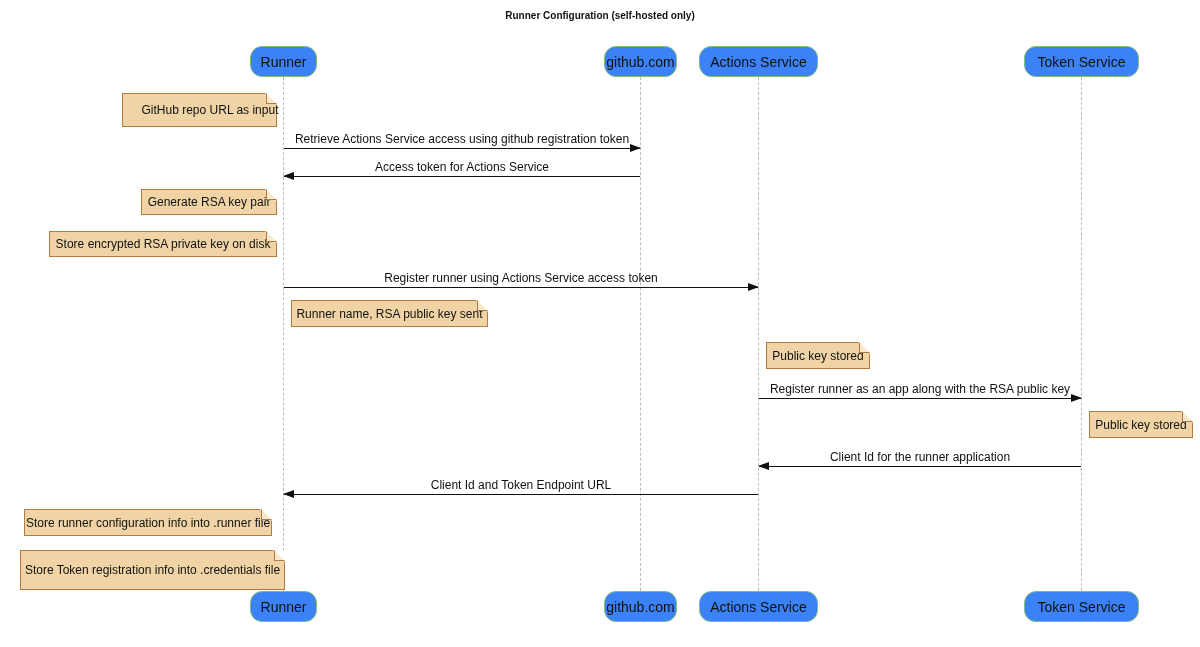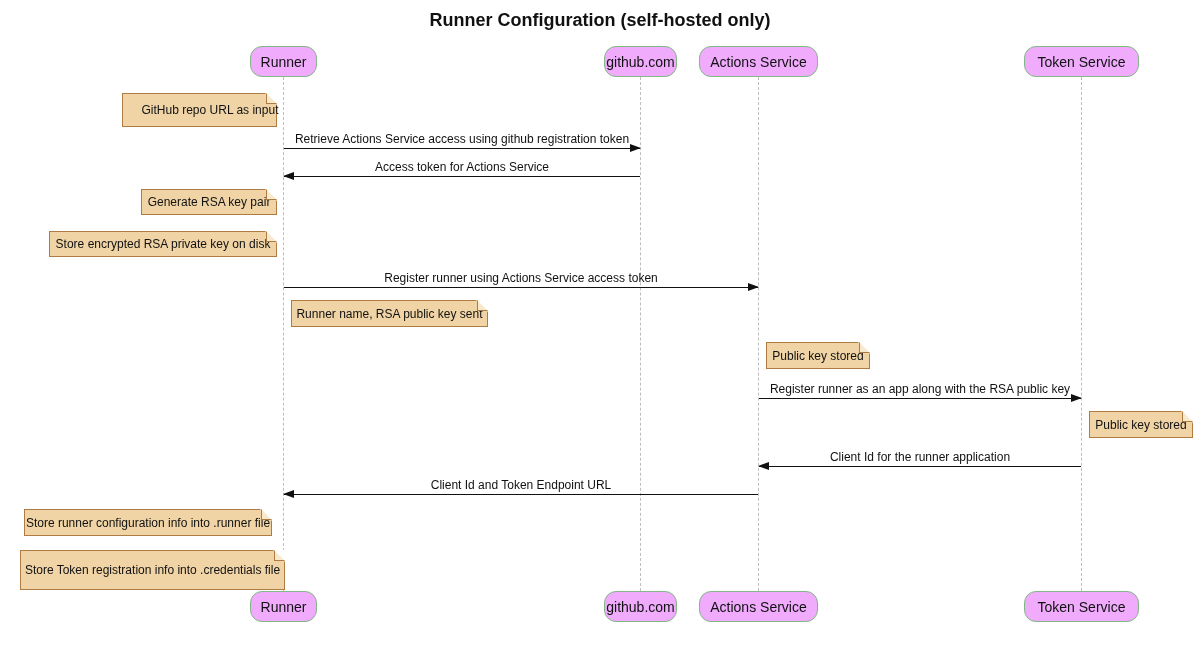--- a/index.html
+++ b/index.html
@@ -2,29 +2,29 @@
 <html><head>
 <meta charset="utf-8">
 <style>
   html,body { margin:0; padding:0; background:#ffffff; }
   .canvas {
     position:relative; width:1200px; height:647px; background:#ffffff;
     font-family:"Liberation Sans", sans-serif; color:#111111; overflow:hidden;
   }
   .title {
     position:absolute; top:10px; left:0; width:100%;
-    text-align:center; font-size:18px; font-weight:bold;
+    text-align:center; font-size:10px; font-weight:bold;
   }
   .lifeline {
     position:absolute; top:77px; height:514px; width:0;
     border-left:1px dashed #BDBDBD;
   }
   .participant {
     position:absolute; height:31px; box-sizing:border-box;
-    background:#f0abfc; border:1px solid #81B984; border-radius:12px;
+    background:#3b82f6; border:1px solid #81B984; border-radius:12px;
     display:flex; align-items:center; justify-content:center;
     font-size:14px; white-space:nowrap;
   }
   .msg-line {
     position:absolute; height:0; border-top:1px solid #111111;
   }
   .msg-line.dir-right::after {
     content:""; position:absolute; right:-1px; top:-5px; width:0; height:0;
     border-left:11px solid #111111;
     border-top:4.5px solid transparent; border-bottom:4.5px solid transparent;

